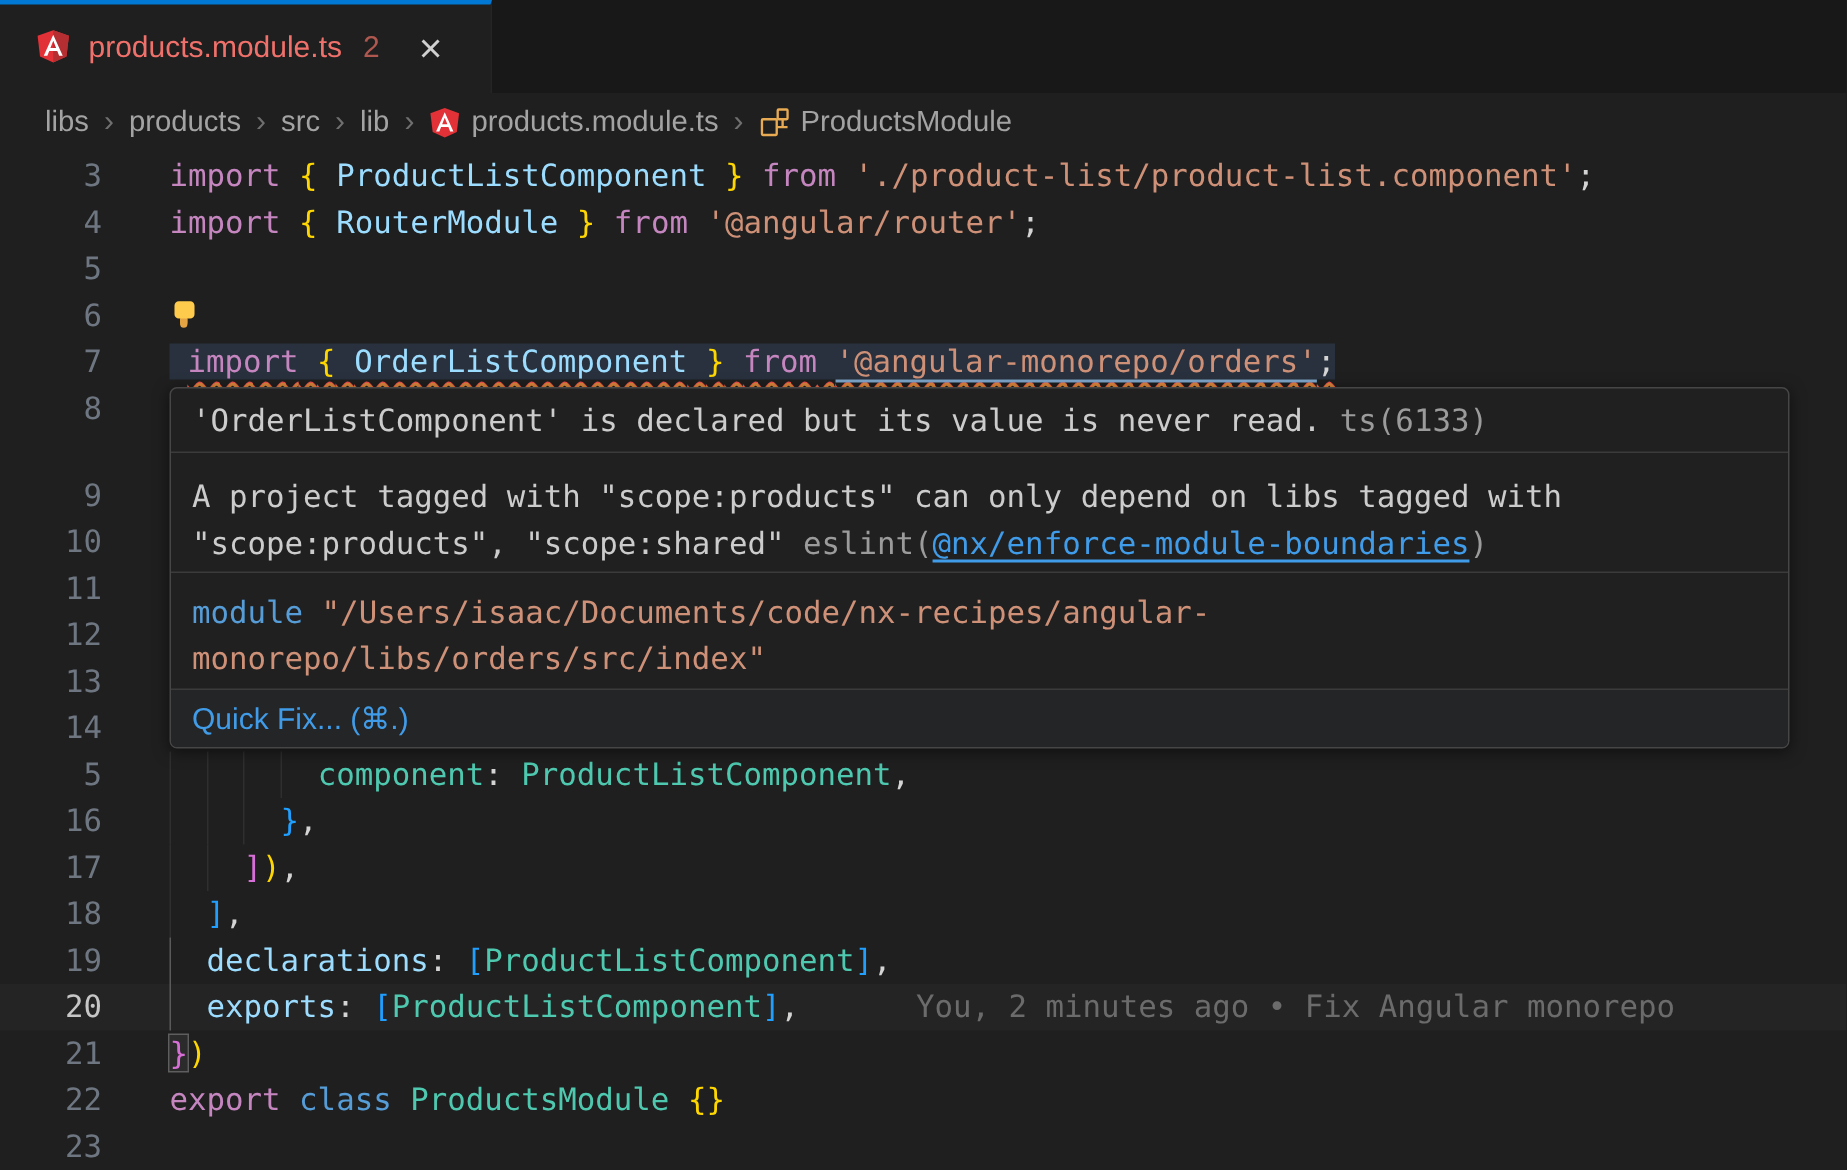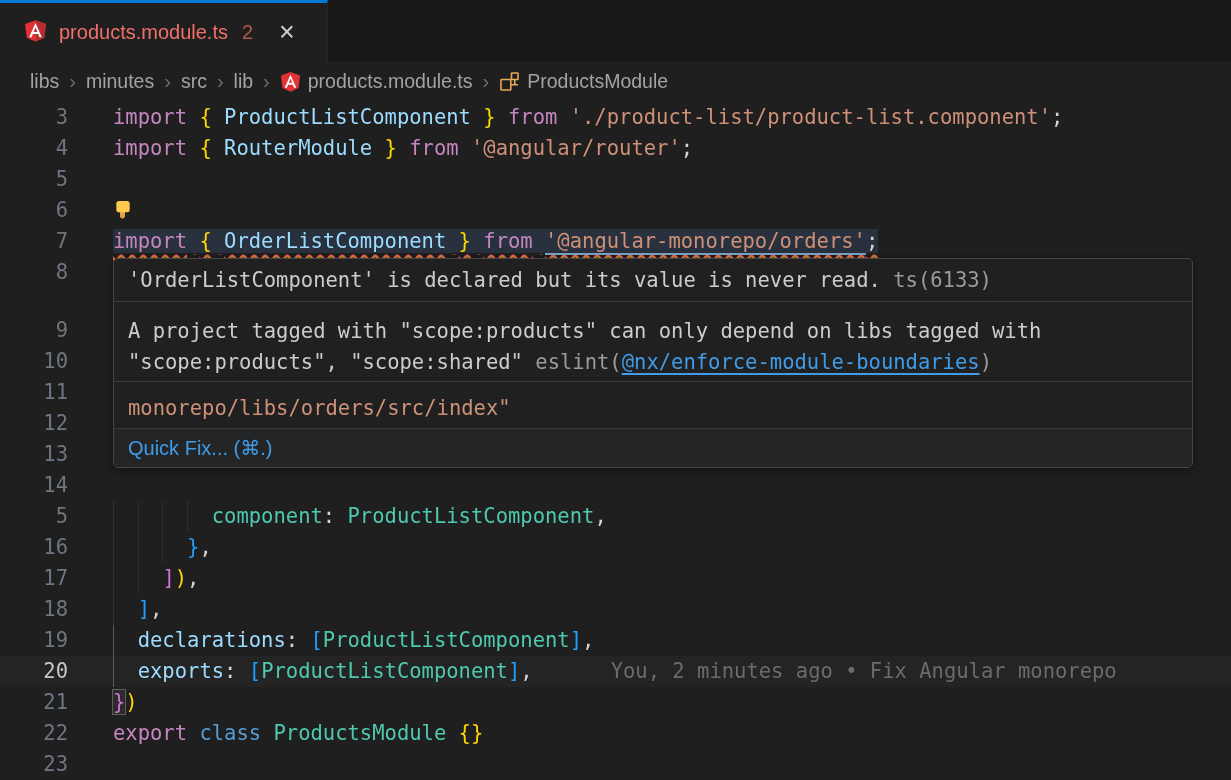--- a/index.html
+++ b/index.html
@@ -47,21 +47,21 @@
   .tk-cmt { color:var(--c-cmt); }
   .tk-fg  { color:var(--c-fg); }
   .tk-b1  { color:var(--c-b1); }
   .tk-b2  { color:var(--c-b2); }
   .tk-b3  { color:var(--c-b3); }
   .tk-b2m { color:var(--c-b2); outline:1px solid #5e5e5e; background:rgba(130,130,130,.12); }
   .tk-strlink { color:var(--c-str); text-decoration:underline solid #7fa7cc 1.5px; text-underline-offset:5px; }
 
   .sq-red { text-decoration:underline wavy var(--c-error) 2px; text-underline-offset:6px; }
   .sq-org { text-decoration:underline wavy #e08a3c 1.5px; text-underline-offset:7px; }
-  .hl7 { background:rgba(56,79,110,.38); }
+  .hl7 { background:rgba(56,79,110,.38);padding-left:12px; }
 
   .blame { color:var(--c-blame); margin-left:78px; }
 
   
   .hover {
     position:absolute; left:113px; top:258px; width:1080px;
     background:var(--c-popup_bg); border:1px solid var(--c-popup_border); border-radius:5px;
     box-shadow:0 2px 10px rgba(0,0,0,.5); z-index:10; overflow:hidden;
   }
   .hv-sec { padding:6px 14px 5px 14px; }
@@ -100,21 +100,21 @@
       <span class="tab-close">×</span>
     </div>
   </div>
 
   <div class="breadcrumb">
       <span class="crumb">
         <span>libs</span>
       </span>
       <span class="crumb-sep">›</span>
       <span class="crumb">
-        <span>minutes</span>
+        <span>products</span>
       </span>
       <span class="crumb-sep">›</span>
       <span class="crumb">
         <span>src</span>
       </span>
       <span class="crumb-sep">›</span>
       <span class="crumb">
         <span>lib</span>
       </span>
       <span class="crumb-sep">›</span>
@@ -234,20 +234,21 @@
     <div class="hover">
       <div id="hv-secs">
           <div class="hv-sec ">
             <div class="hv-line"><span class="hv-fg2">'OrderListComponent' is declared but its value is never read.</span><span class="hv-dim"> ts(6133)</span></div>
           </div>
           <div class="hv-sec hv-s2">
             <div class="hv-line"><span class="hv-fg2">A project tagged with "scope:products" can only depend on libs tagged with</span></div>
             <div class="hv-line"><span class="hv-fg2">"scope:products", "scope:shared" </span><span class="hv-dim">eslint(</span><span class="hv-link">@nx/enforce-module-boundaries</span><span class="hv-dim">)</span></div>
           </div>
           <div class="hv-sec hv-s3">
+            <div class="hv-line"><span class="hv-kwb">module </span><span class="hv-str">"/Users/isaac/Documents/code/nx-recipes/angular-</span></div>
             <div class="hv-line"><span class="hv-str">monorepo/libs/orders/src/index"</span></div>
           </div>
         </div>
       <div class="hv-actions">
           <span class="hv-action">Quick Fix... (⌘.)</span>
         </div>
     </div>
   </div>
 
 </div>

